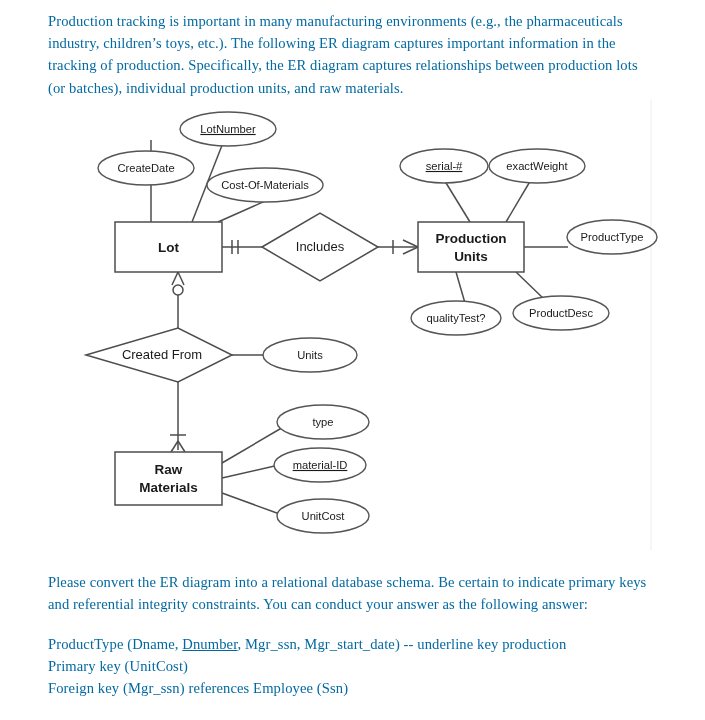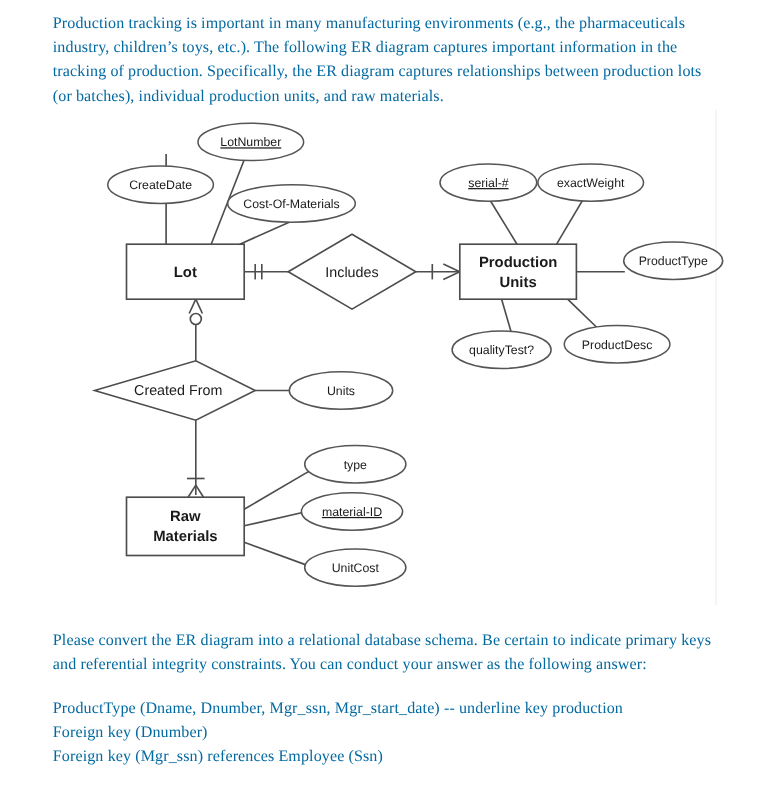--- a/index.html
+++ b/index.html
@@ -35,21 +35,21 @@
     width: 608px;
   }
   #answer-example {
     left: 48px;
     top: 633px;
     width: 608px;
     font-size: 14.6px;
     line-height: 1.52;
   }
   .answer-line { white-space: nowrap; }
-  .uline { text-underline-offset: 1px; }
+  .uline { text-decoration: underline; text-underline-offset: 1px; }
 
   
   #er-diagram {
     position: absolute;
     left: 0;
     top: 100px;
     width: 705px;
     height: 450px;
   }
   #er-diagram svg {
@@ -245,15 +245,15 @@
       <text class="attr-label" x="323" y="417">UnitCost</text>
     </g>
 
   </svg>
 </div>
 
 <div class="prose" id="task-paragraph">Please convert the ER diagram into a relational database schema. Be certain to indicate primary keys and referential integrity constraints. You can conduct your answer as the following answer:</div>
 
 <div class="prose" id="answer-example">
   <div class="answer-line"><span>ProductType (Dname, </span><span class="uline">Dnumber</span><span>, Mgr_ssn, Mgr_start_date) -- underline key production</span></div>
-  <div class="answer-line">Foreign key (Dnumber)</div>
+  <div class="answer-line">Primary key (UnitCost)</div>
   <div class="answer-line">Foreign key (Mgr_ssn) references Employee (Ssn)</div>
 </div>
 
 </body></html>

